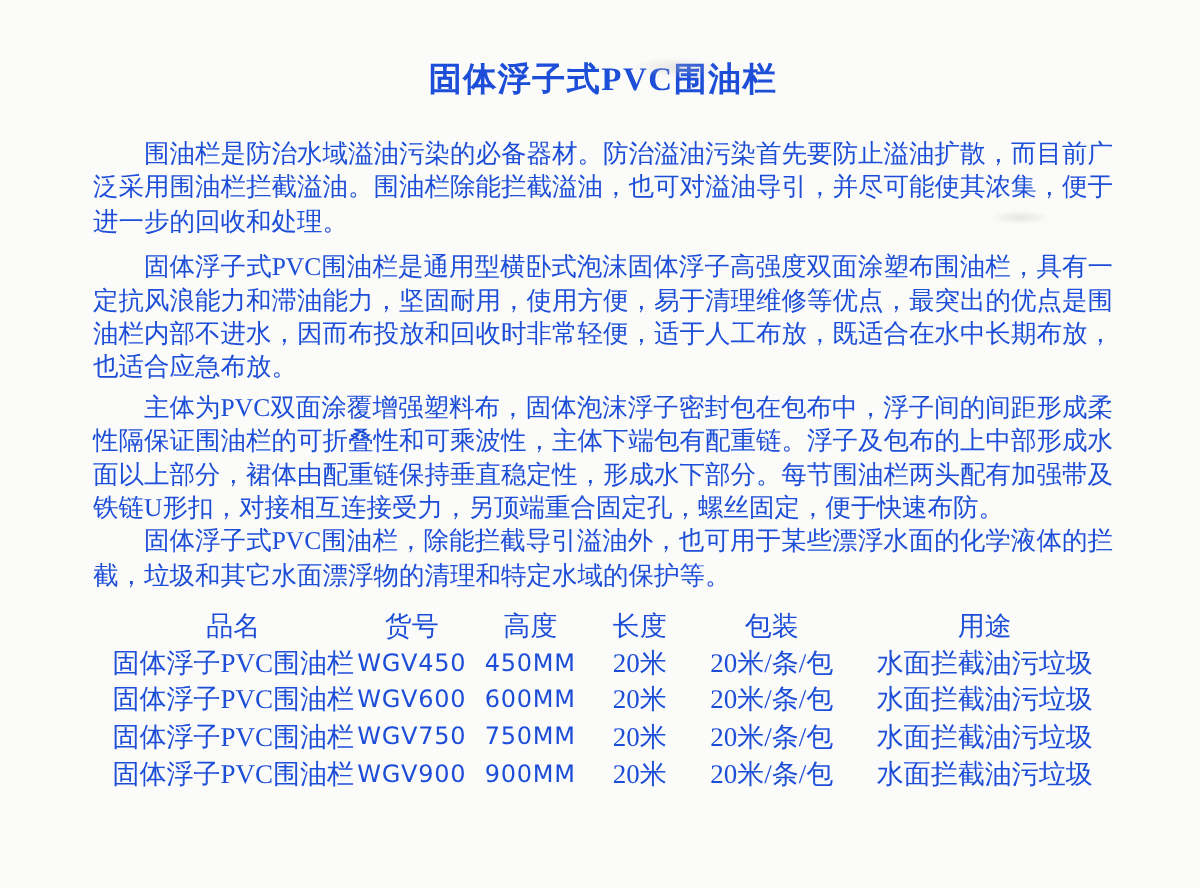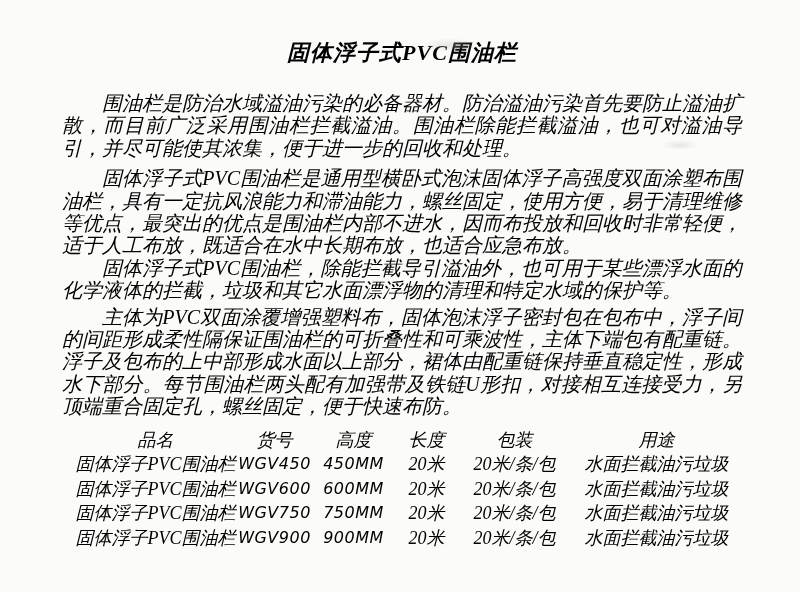--- a/index.html
+++ b/index.html
@@ -6,36 +6,35 @@
     margin: 0;
     padding: 0;
     background: #fbfbfa;
   }
   .page {
     position: relative;
     box-sizing: border-box;
     width: 800px;
     height: 592px;
     background: #fbfbfa;
-    color: #000000;
+    color: #1d4ed8;
     padding: 38px 58px 0 62px;
     font-family: "Liberation Serif", "DejaVu Serif", serif;
     overflow: hidden;
-    font-style: italic;
   }
   .title {
     margin: 0 0 24px 0;
     text-align: center;
     font-size: 22px;
     font-weight: 700;
     letter-spacing: 1px;
   }
   .para {
     margin: 0;
-    font-size: 20px;
+    font-size: 17px;
     line-height: 22.4px;
     text-indent: 2em;
     text-align: justify;
     text-justify: inter-ideograph;
   }
   .gap-lg { margin-top: 8px; }
   .gap-sm { margin-top: 4px; }
   table.specs {
     margin-top: 10px;
     margin-left: 12px;
@@ -73,23 +72,23 @@
 </head>
 <body>
 
 <div class="page">
   <div class="smudge smudge-a"></div>
   <div class="smudge smudge-b"></div>
 
   <h1 class="title">固体浮子式PVC围油栏</h1>
 
   <p class="para">围油栏是防治水域溢油污染的必备器材。防治溢油污染首先要防止溢油扩散，而目前广泛采用围油栏拦截溢油。围油栏除能拦截溢油，也可对溢油导引，并尽可能使其浓集，便于进一步的回收和处理。</p>
-  <p class="para gap-lg">固体浮子式PVC围油栏是通用型横卧式泡沫固体浮子高强度双面涂塑布围油栏，具有一定抗风浪能力和滞油能力，螺丝固定，使用方便，易于清理维修等优点，最突出的优点是围油栏内部不进水，因而布投放和回收时非常轻便，适于人工布放，既适合在水中长期布放，也适合应急布放。</p>
+  <p class="para gap-lg">固体浮子式PVC围油栏是通用型横卧式泡沫固体浮子高强度双面涂塑布围油栏，具有一定抗风浪能力和滞油能力，坚固耐用，使用方便，易于清理维修等优点，最突出的优点是围油栏内部不进水，因而布投放和回收时非常轻便，适于人工布放，既适合在水中长期布放，也适合应急布放。</p>
+  <p class="para gap-sm">主体为PVC双面涂覆增强塑料布，固体泡沫浮子密封包在包布中，浮子间的间距形成柔性隔保证围油栏的可折叠性和可乘波性，主体下端包有配重链。浮子及包布的上中部形成水面以上部分，裙体由配重链保持垂直稳定性，形成水下部分。每节围油栏两头配有加强带及铁链U形扣，对接相互连接受力，另顶端重合固定孔，螺丝固定，便于快速布防。</p>
   <p class="para">固体浮子式PVC围油栏，除能拦截导引溢油外，也可用于某些漂浮水面的化学液体的拦截，垃圾和其它水面漂浮物的清理和特定水域的保护等。</p>
-  <p class="para gap-sm">主体为PVC双面涂覆增强塑料布，固体泡沫浮子密封包在包布中，浮子间的间距形成柔性隔保证围油栏的可折叠性和可乘波性，主体下端包有配重链。浮子及包布的上中部形成水面以上部分，裙体由配重链保持垂直稳定性，形成水下部分。每节围油栏两头配有加强带及铁链U形扣，对接相互连接受力，另顶端重合固定孔，螺丝固定，便于快速布防。</p>
 
   <table class="specs">
     <colgroup>
       <col class="c-name">
         <col class="c-code">
         <col class="c-height">
       <col class="c-length">
         <col class="c-pack">
         <col class="c-use">
     </colgroup>

